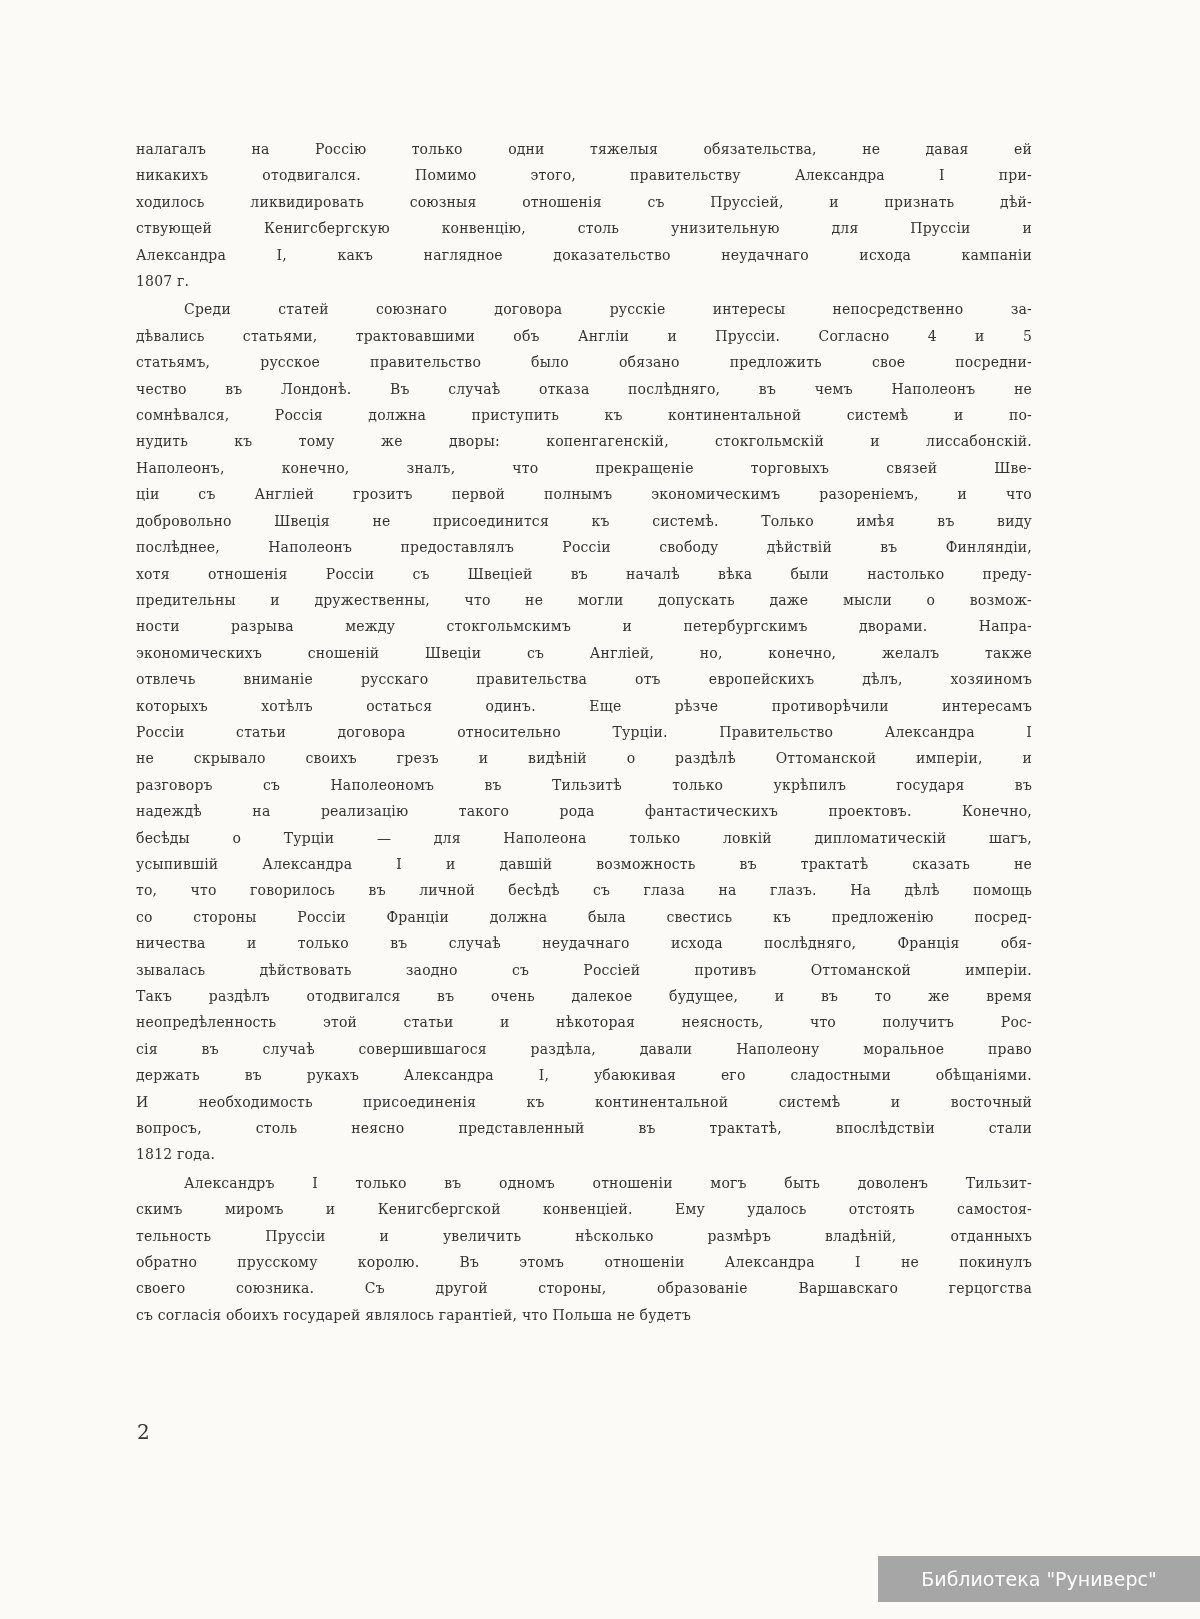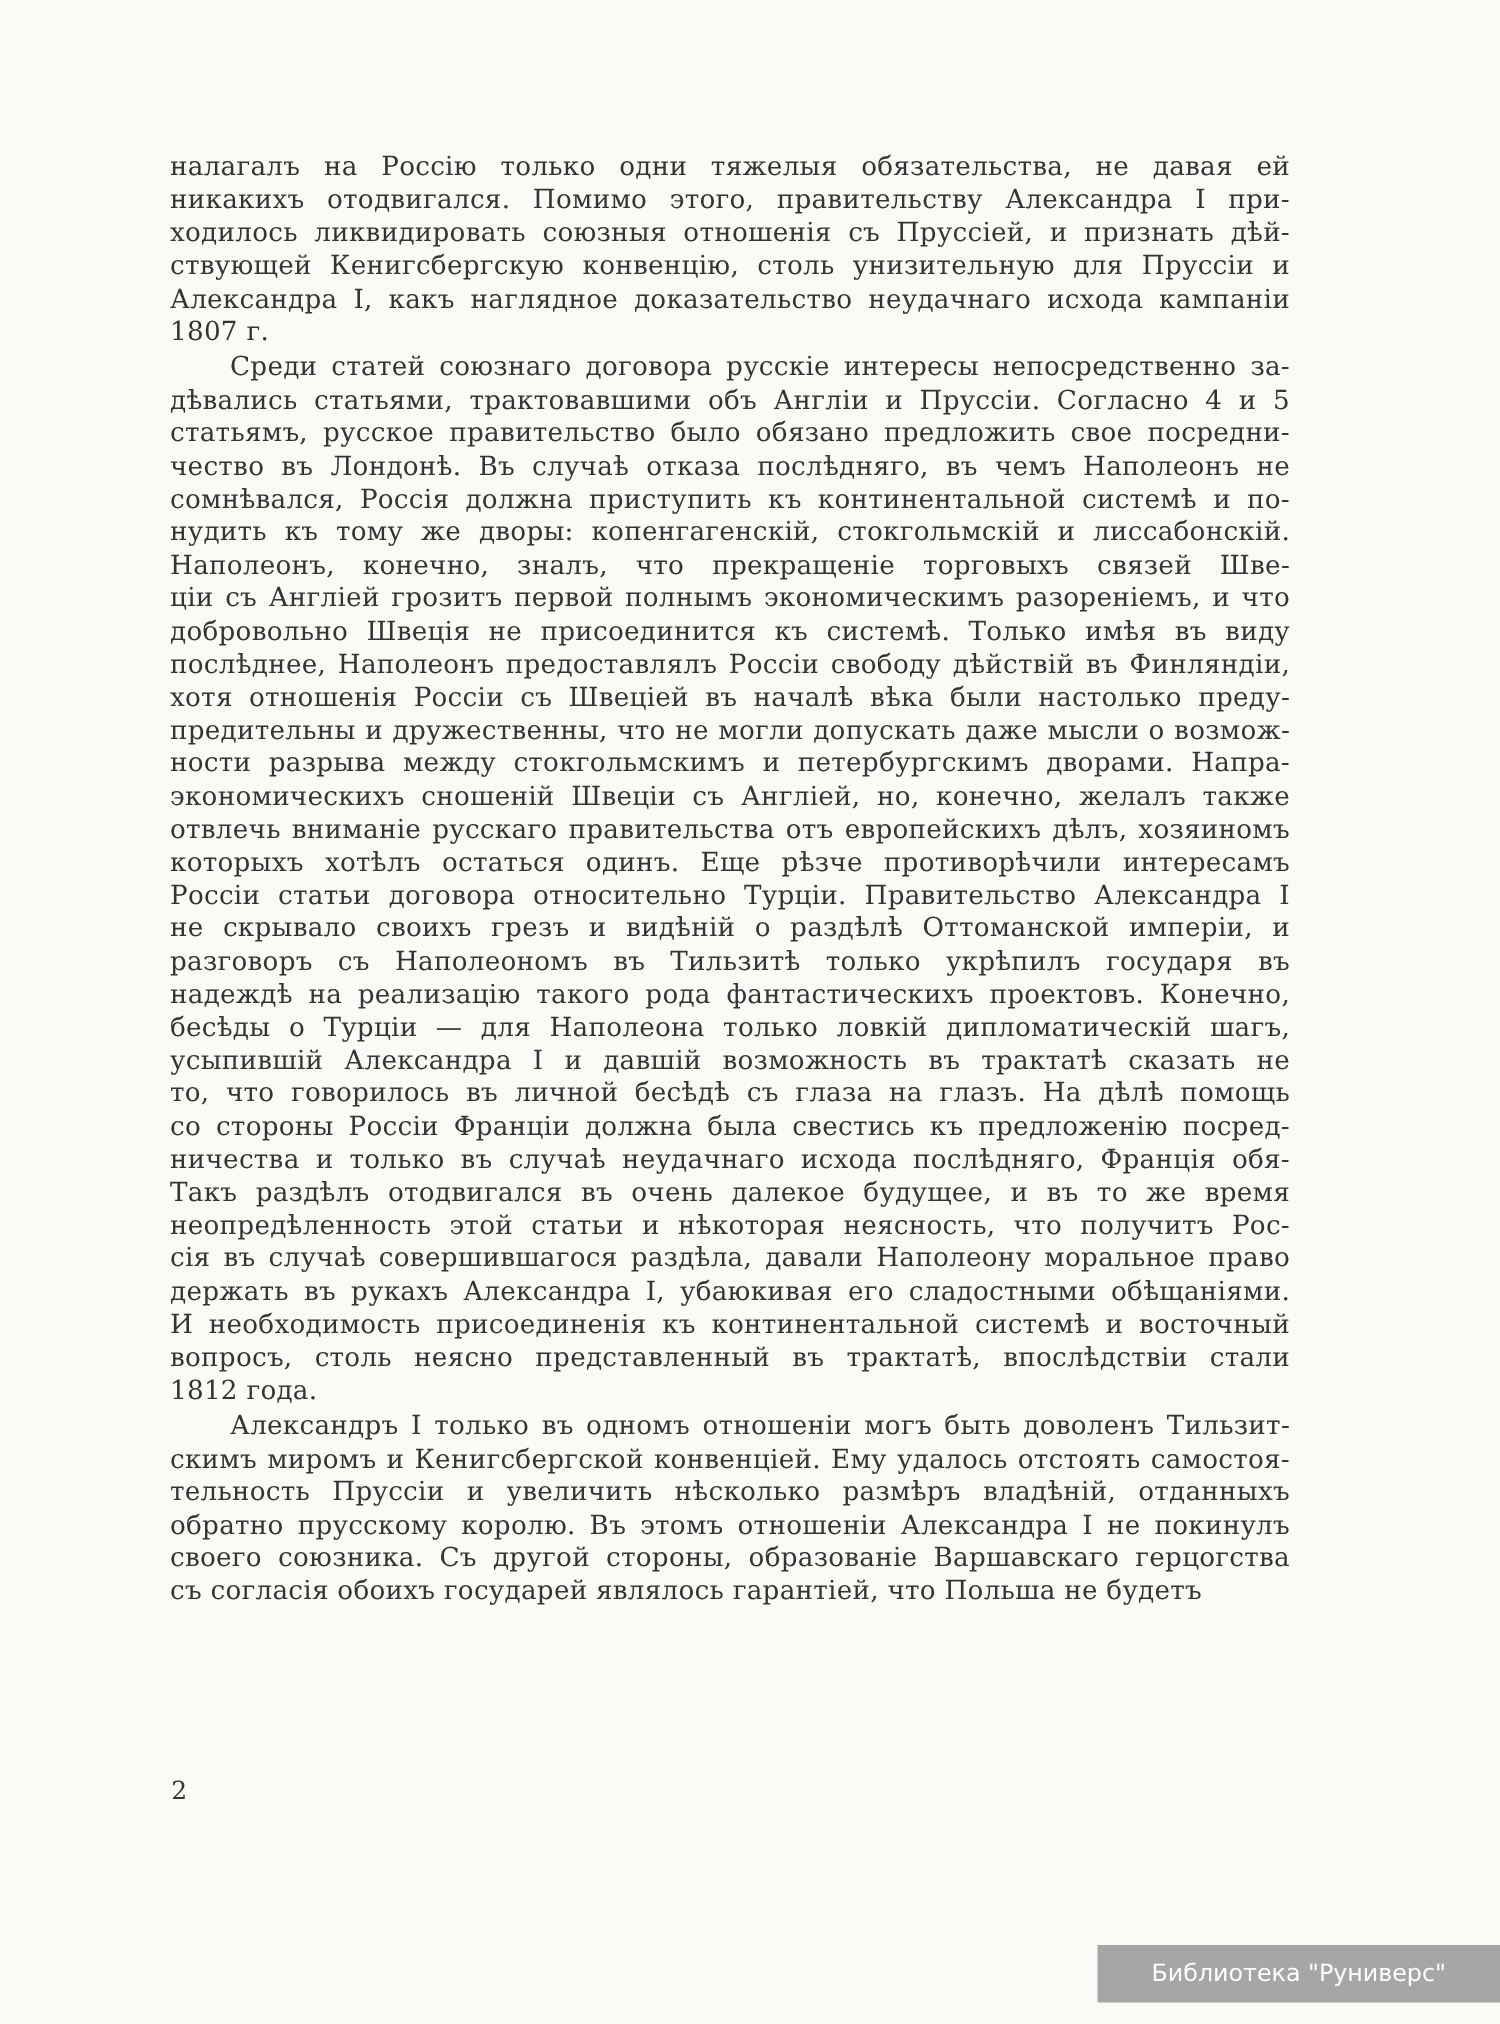--- a/index.html
+++ b/index.html
@@ -17,23 +17,23 @@
   }
 
   .scan-page {
     position: absolute;
     inset: 0;
   }
 
   .text-block {
     position: absolute;
     left: 136px;
-    top: 120px;
+    top: 136px;
     width: 896px;
-    font-size: 21px;
+    font-size: 14px;
     color: var(--ink, #343434);
     letter-spacing: 0.2px;
   }
 
   .paragraph {
     margin: 0 0 2px 0;
   }
 
   .line {
     line-height: 26.4px;
@@ -105,20 +105,21 @@
         <div class="line">которыхъ хотѣлъ остаться одинъ. Еще рѣзче противорѣчили интересамъ</div>
         <div class="line">Россіи статьи договора относительно Турціи. Правительство Александра I</div>
         <div class="line">не скрывало своихъ грезъ и видѣній о раздѣлѣ Оттоманской имперіи, и</div>
         <div class="line">разговоръ съ Наполеономъ въ Тильзитѣ только укрѣпилъ государя въ</div>
         <div class="line">надеждѣ на реализацію такого рода фантастическихъ проектовъ. Конечно,</div>
         <div class="line">бесѣды о Турціи — для Наполеона только ловкій дипломатическій шагъ,</div>
         <div class="line">усыпившій Александра I и давшій возможность въ трактатѣ сказать не</div>
         <div class="line">то, что говорилось въ личной бесѣдѣ съ глаза на глазъ. На дѣлѣ помощь</div>
         <div class="line">со стороны Россіи Франціи должна была свестись къ предложенію посред-</div>
         <div class="line">ничества и только въ случаѣ неудачнаго исхода послѣдняго, Франція обя-</div>
+        <div class="line">зывалась дѣйствовать заодно съ Россіей противъ Оттоманской имперіи.</div>
         <div class="line">Такъ раздѣлъ отодвигался въ очень далекое будущее, и въ то же время</div>
         <div class="line">неопредѣленность этой статьи и нѣкоторая неясность, что получитъ Рос-</div>
         <div class="line">сія въ случаѣ совершившагося раздѣла, давали Наполеону моральное право</div>
         <div class="line">держать въ рукахъ Александра I, убаюкивая его сладостными обѣщаніями.</div>
         <div class="line">И необходимость присоединенія къ континентальной системѣ и восточный</div>
         <div class="line">вопросъ, столь неясно представленный въ трактатѣ, впослѣдствіи стали</div>
         <div class="line last">1812 года.</div>
       </div>
       <div class="paragraph">
         <div class="line first-indent">Александръ I только въ одномъ отношеніи могъ быть доволенъ Тильзит-</div>

